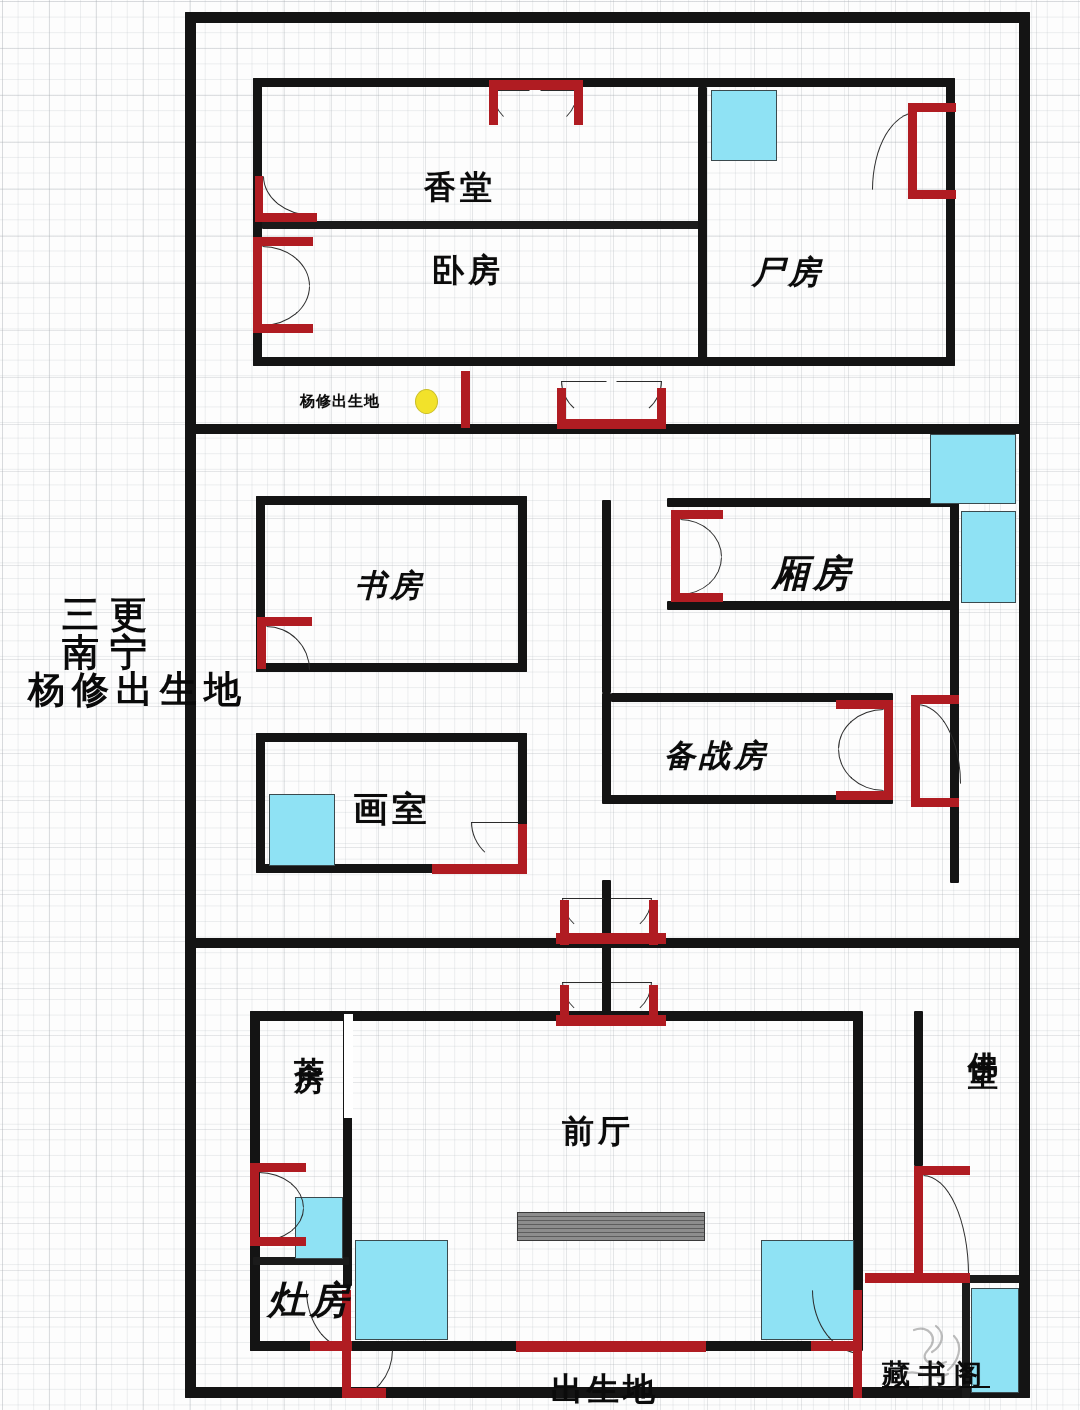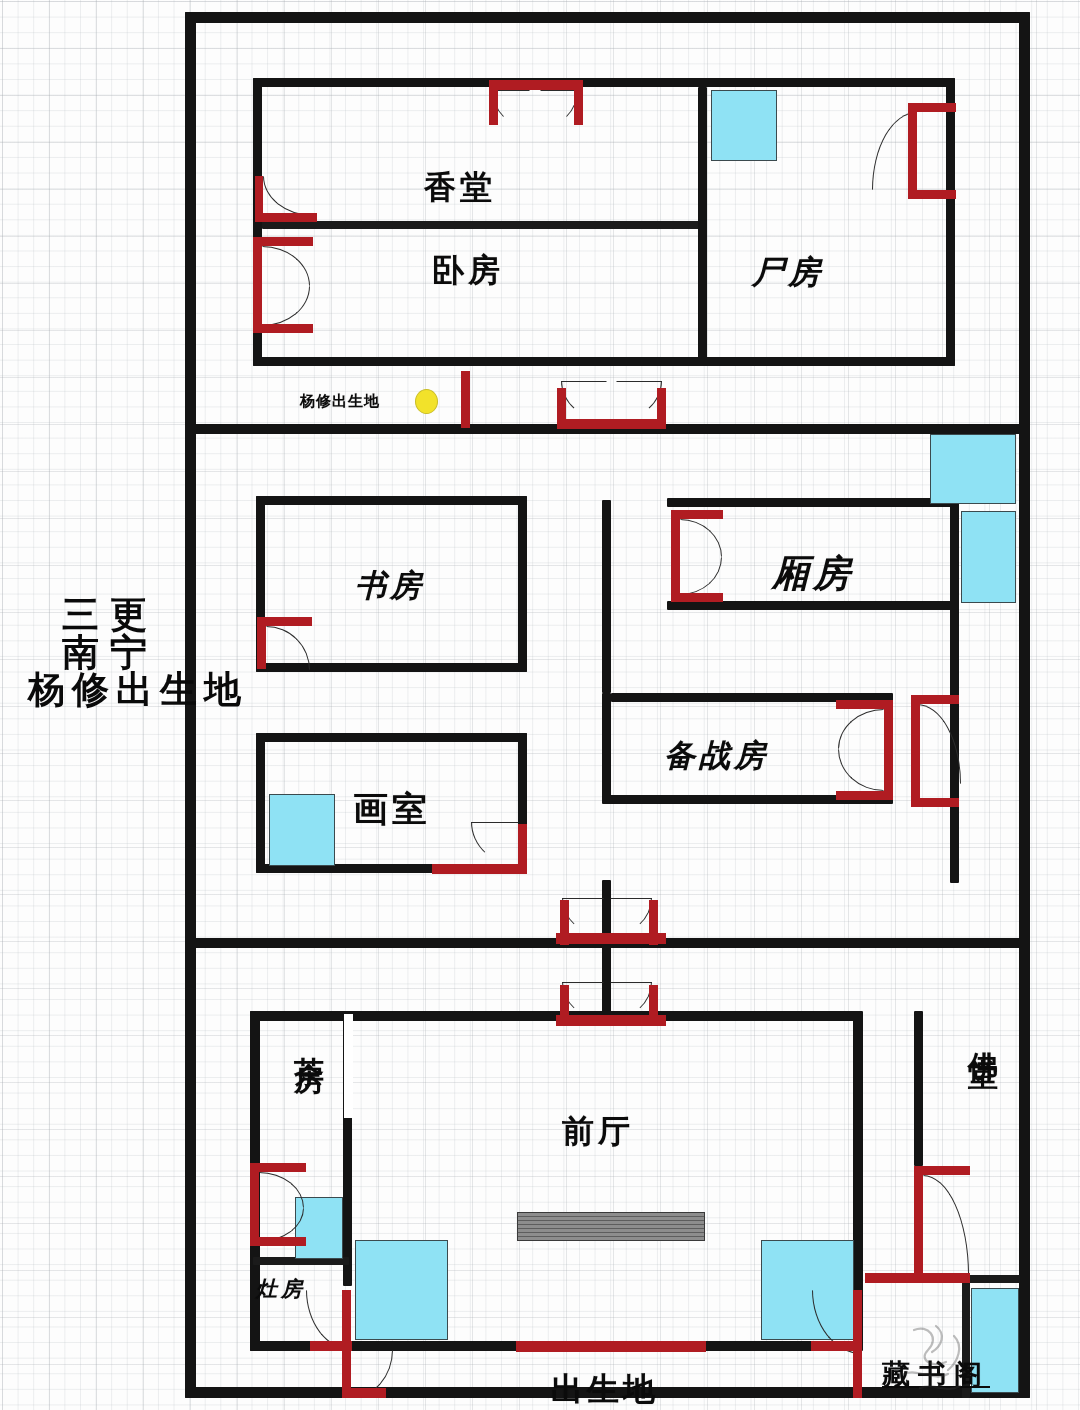--- a/index.html
+++ b/index.html
@@ -291,21 +291,21 @@
   <div class="djamb" style="left:811px; top:1341px; width:51px; height:10px;"></div>
   <div class="arc bl" style="left:812px; top:1290px; width:50px; height:64px; border-radius:0 0 0 100%;"></div>
 
   <div class="furn-cyan" style="left:295px; top:1197px; width:48px; height:62px;"></div>
   <div class="furn-cyan" style="left:355px; top:1240px; width:93px; height:100px;"></div>
   <div class="furn-cyan" style="left:761px; top:1240px; width:93px; height:100px;"></div>
   <div class="furn-table" style="left:517px; top:1212px; width:188px; height:29px;"></div>
   <div class="furn-cyan" style="left:971px; top:1288px; width:48px; height:105px;"></div>
 
   <div class="rlabel vert" style="left:288px; top:1032px; font-size:30px; height:96px;">茶房</div>
-  <div class="rlabel" style="left:256px; top:1275px; font-size:21px; font-style:italic;">灶房</div>
+  <div class="rlabel" style="left:268px; top:1275px; font-size:38px; font-style:italic;">灶房</div>
   <div class="rlabel" style="left:562px; top:1110px; font-size:32px;">前厅</div>
   <div class="rlabel vert" style="left:962px; top:1028px; font-size:30px; height:96px;">佛堂</div>
   <div class="rlabel" style="left:882px; top:1356px; font-size:28px; letter-spacing:8px;text-decoration:underline;">藏书阁</div>
   <div class="rlabel" style="left:551px; top:1368px; font-size:32px;">出生地</div>
 
   <svg id="wmark" viewBox="0 0 120 96">
     <g stroke="#3a3a3a" stroke-width="2.2" fill="none" opacity="0.6" stroke-linecap="round">
       <path d="M30 18 C44 12, 56 26, 44 38 C34 48, 48 56, 62 50"></path>
       <path d="M52 14 C62 22, 58 34, 48 40"></path>
       <path d="M20 62 C34 56, 50 70, 64 62"></path>

